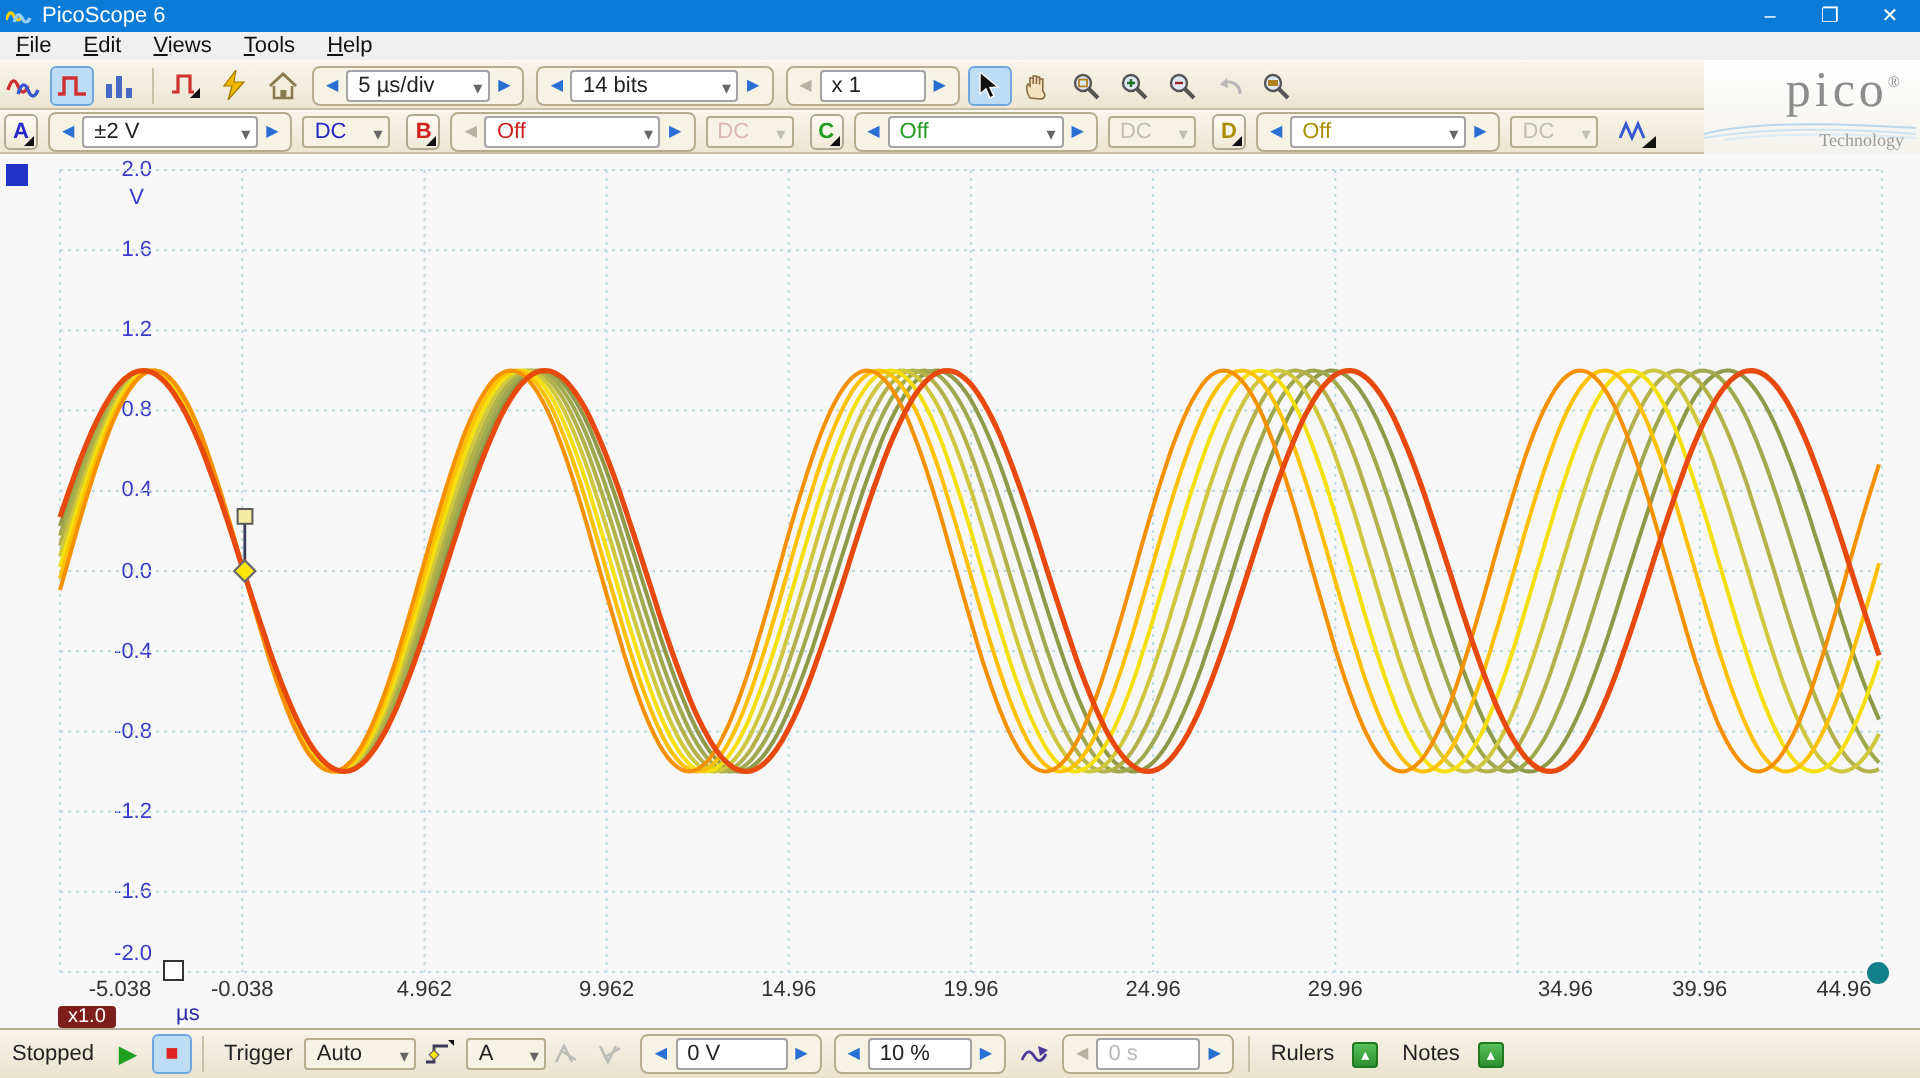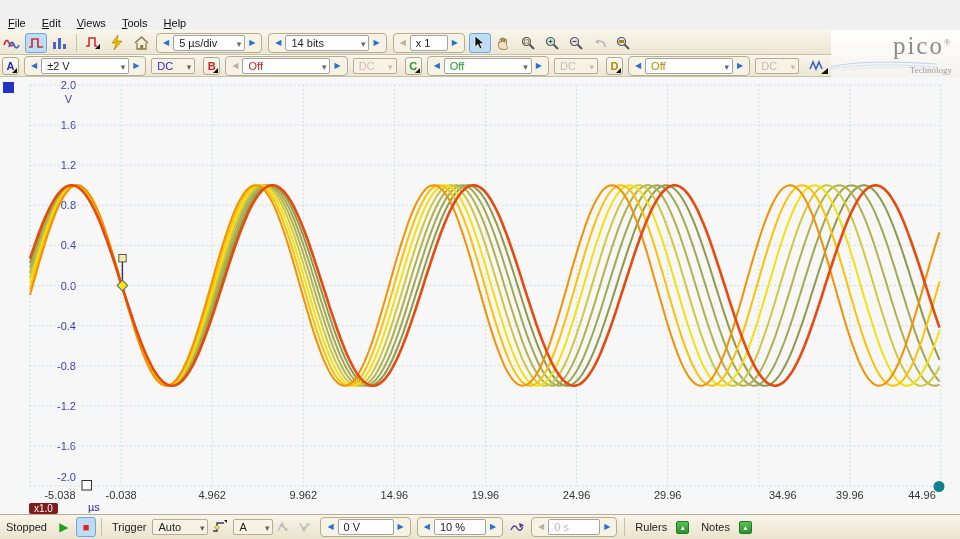--- a/index.html
+++ b/index.html
@@ -31,21 +31,21 @@
   .combo { position:relative; background:#fff; border:1px solid #a3a3a3; border-radius:2px; height:16px; font-size:11px; line-height:14px; padding:0 16px 0 5px; color:#222; white-space:nowrap; }
   .combo .caret { position:absolute; right:3px; top:1px; font-size:9px; color:#666; }
   .combo.flat { background:#f6f2e4; border-color:#b6ac8e; }
   .chbtn { position:relative; width:17px; height:18px; border:1px solid #b0a890; border-radius:3px; background:linear-gradient(#fdfbf3,#efe9d6); font-size:11px; font-weight:bold; text-align:center; line-height:17px; margin:0 2px; }
   .chbtn .corner { position:absolute; right:1px; bottom:1px; width:0; height:0; border-left:5px solid transparent; border-bottom:5px solid #111; }
   .cA { color:#2727c8; } .cB { color:#d02020; } .cC { color:#1f9c1f; } .cD { color:#ab8d00; }
   .grayed { color:#c2beb4 !important; }
   .grayedB { color:#dcb6b6 !important; }
 
   
-  .logo { position:absolute; right:0; top:30px; width:129px; height:47px; background:linear-gradient(#ffffff,#f4f2ec); }
+  .logo { position:absolute; right:0; top:30px; width:108px; height:47px; background:linear-gradient(#ffffff,#f4f2ec); }
   .logo .brand { position:absolute; top:2px; right:8px; font-family:"Liberation Serif",serif; font-size:25px; color:#8c8c8c; letter-spacing:2px; }
   .logo .reg { font-size:8px; vertical-align:super; }
   .logo .sub { position:absolute; bottom:2px; right:8px; font-family:"Liberation Serif",serif; font-size:9px; color:#9a9a9a; }
   .logo svg { position:absolute; bottom:6px; left:0; }
 
   
   .scope { position:absolute; top:77px; left:0; width:960px; height:437px; background:#f7f7f7; }
   .scope svg.plot { position:absolute; top:0; left:0; }
   .chansq { position:absolute; left:3px; top:5px; width:11px; height:11px; background:#2233c8; }
   .ylab { position:absolute; left:0; width:76px; text-align:right; font-size:11px; color:#3a3ac8;padding-left:24px; }
@@ -61,20 +61,32 @@
   .play { color:#1fa01f; font-size:12px; }
   .stop { color:#e02424; font-size:11px; }
   .slabel { padding:0 6px; }
   .greenicon { width:13px; height:13px; background:linear-gradient(#58c058,#2d8f2d); border:1px solid #1f7a1f; border-radius:2px; margin:0 6px 0 3px; color:#fff; font-size:8px; text-align:center; line-height:12px; }
 </style>
 </head>
 <body>
 
 <div class="app">
 
+  <div class="titlebar">
+    <svg class="appicon" viewBox="0 0 14 12">
+      <path d="M0,8 Q2,2 4,6 T8,6" stroke="#ffd400" stroke-width="1.6" fill="none"></path>
+      <path d="M4,9 Q6,3 8,7 T12,7" stroke="#9ad0ff" stroke-width="1.6" fill="none"></path>
+    </svg>
+    <span>PicoScope 6</span>
+    <div class="wincontrols">
+      <div class="wbtn">–</div>
+      <div class="wbtn">❐</div>
+      <div class="wbtn">✕</div>
+    </div>
+  </div>
 
   <div class="menubar">
       <span class="mi"><u>F</u>ile</span>
       <span class="mi"><u>E</u>dit</span>
       <span class="mi"><u>V</u>iews</span>
       <span class="mi"><u>T</u>ools</span>
       <span class="mi"><u>H</u>elp</span>
     </div>
 
   <div class="toolbar tb1">
@@ -129,21 +141,21 @@
       <span class="spin">◀</span>
       <div class="combo" style="width:84px">
         <span>14 bits</span>
         <span class="caret">▾</span>
       </div>
       <span class="spin">▶</span>
     </div>
 
     <div class="spingroup">
       <span class="spin gray">◀</span>
-      <div class="combo" style="width:38px">
+      <div class="combo" style="width:53px">
         <span>x 1</span>
       </div>
       <span class="spin">▶</span>
     </div>
 
     <div class="tbtn active">
       <svg width="11" height="14" viewBox="0 0 11 14">
         <path d="M1,0 L1,11 L4,8.5 L6,13 L8,12 L6,7.8 L10,7.5 Z" fill="#111" stroke="#fff" stroke-width=".7"></path>
       </svg>
     </div>

